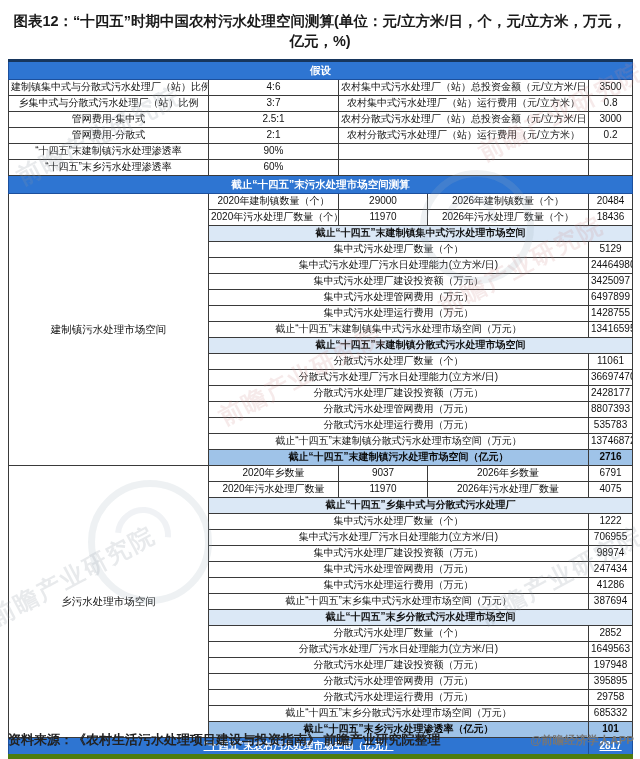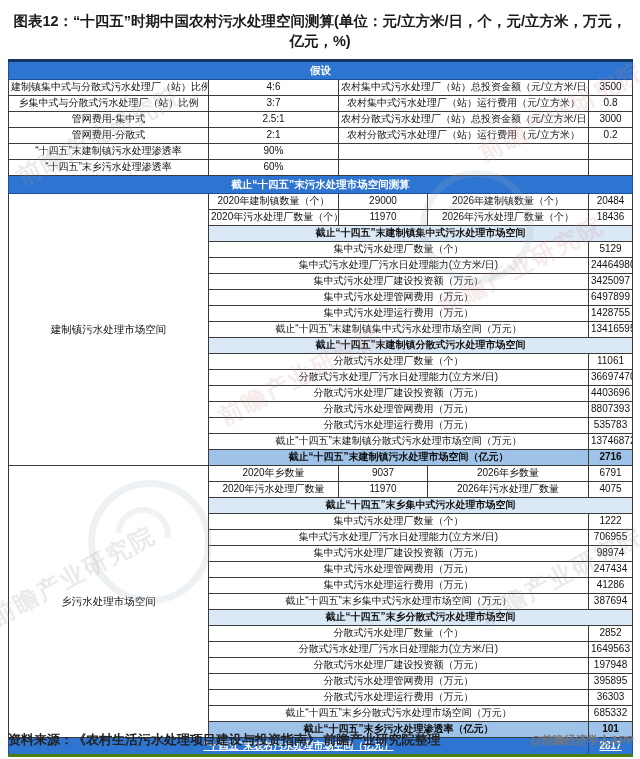--- a/index.html
+++ b/index.html
@@ -6,21 +6,21 @@
   body{
     width:640px;height:759px;background:#ffffff;position:relative;overflow:hidden;
     font-family:"Liberation Sans","DejaVu Sans",sans-serif;color:#111;
   }
   .page-title{
     margin:12px 10px 8px 10px;text-align:center;font-size:14.5px;font-weight:bold;
     line-height:1.35;color:#1a1a1a;
   }
   table.meas{
     margin-left:8px;width:624px;border-collapse:collapse;table-layout:fixed;
-    border-bottom:3px solid #4d7c0f;
+    border-bottom:5px solid #4d7c0f;
   }
   td{
     border:1px solid #3a3a3a;height:15px;font-size:10px;line-height:1.05;
     text-align:center;padding:0 2px;white-space:nowrap;overflow:hidden;
     background:transparent;
   }
   tr.banner td{
     background:#2e75d2;color:#ffffff;font-weight:bold;font-size:10.5px;height:17px;
     border:1px solid #1c4f9c;
   }
@@ -166,21 +166,21 @@
     <tr>
       <td colspan="3">分散式污水处理厂数量（个）</td>
       <td>11061</td>
     </tr>
     <tr>
       <td colspan="3">分散式污水处理厂污水日处理能力(立方米/日)</td>
       <td>36697470</td>
     </tr>
     <tr>
       <td colspan="3">分散式污水处理厂建设投资额（万元）</td>
-      <td>4403696</td>
+      <td>2428177</td>
     </tr>
     <tr>
       <td colspan="3">分散式污水处理管网费用（万元）</td>
       <td>8807393</td>
     </tr>
     <tr>
       <td colspan="3">分散式污水处理运行费用（万元）</td>
       <td>535783</td>
     </tr>
     <tr>
@@ -199,21 +199,21 @@
       <td>2026年乡数量</td>
       <td>6791</td>
     </tr>
     <tr>
       <td>2020年污水处理厂数量</td>
       <td>11970</td>
       <td>2026年污水处理厂数量</td>
       <td>4075</td>
     </tr>
     <tr class="sub">
-      <td colspan="4">截止“十四五”末乡集中式污水处理市场空间</td>
+      <td colspan="4">截止“十四五”乡集中式与分散式污水处理厂</td>
     </tr>
     <tr>
       <td colspan="3">集中式污水处理厂数量（个）</td>
       <td>1222</td>
     </tr>
     <tr>
       <td colspan="3">集中式污水处理厂污水日处理能力(立方米/日)</td>
       <td>706955</td>
     </tr>
     <tr>
@@ -246,21 +246,21 @@
     <tr>
       <td colspan="3">分散式污水处理厂建设投资额（万元）</td>
       <td>197948</td>
     </tr>
     <tr>
       <td colspan="3">分散式污水处理管网费用（万元）</td>
       <td>395895</td>
     </tr>
     <tr>
       <td colspan="3">分散式污水处理运行费用（万元）</td>
-      <td>36303</td>
+      <td>29758</td>
     </tr>
     <tr>
       <td colspan="3">截止“十四五”末乡分散式污水处理市场空间（万元）</td>
       <td>685332</td>
     </tr>
     <tr class="hl">
       <td colspan="3">截止“十四五”末乡污水处理渗透率（亿元）</td>
       <td>101</td>
     </tr>
 

